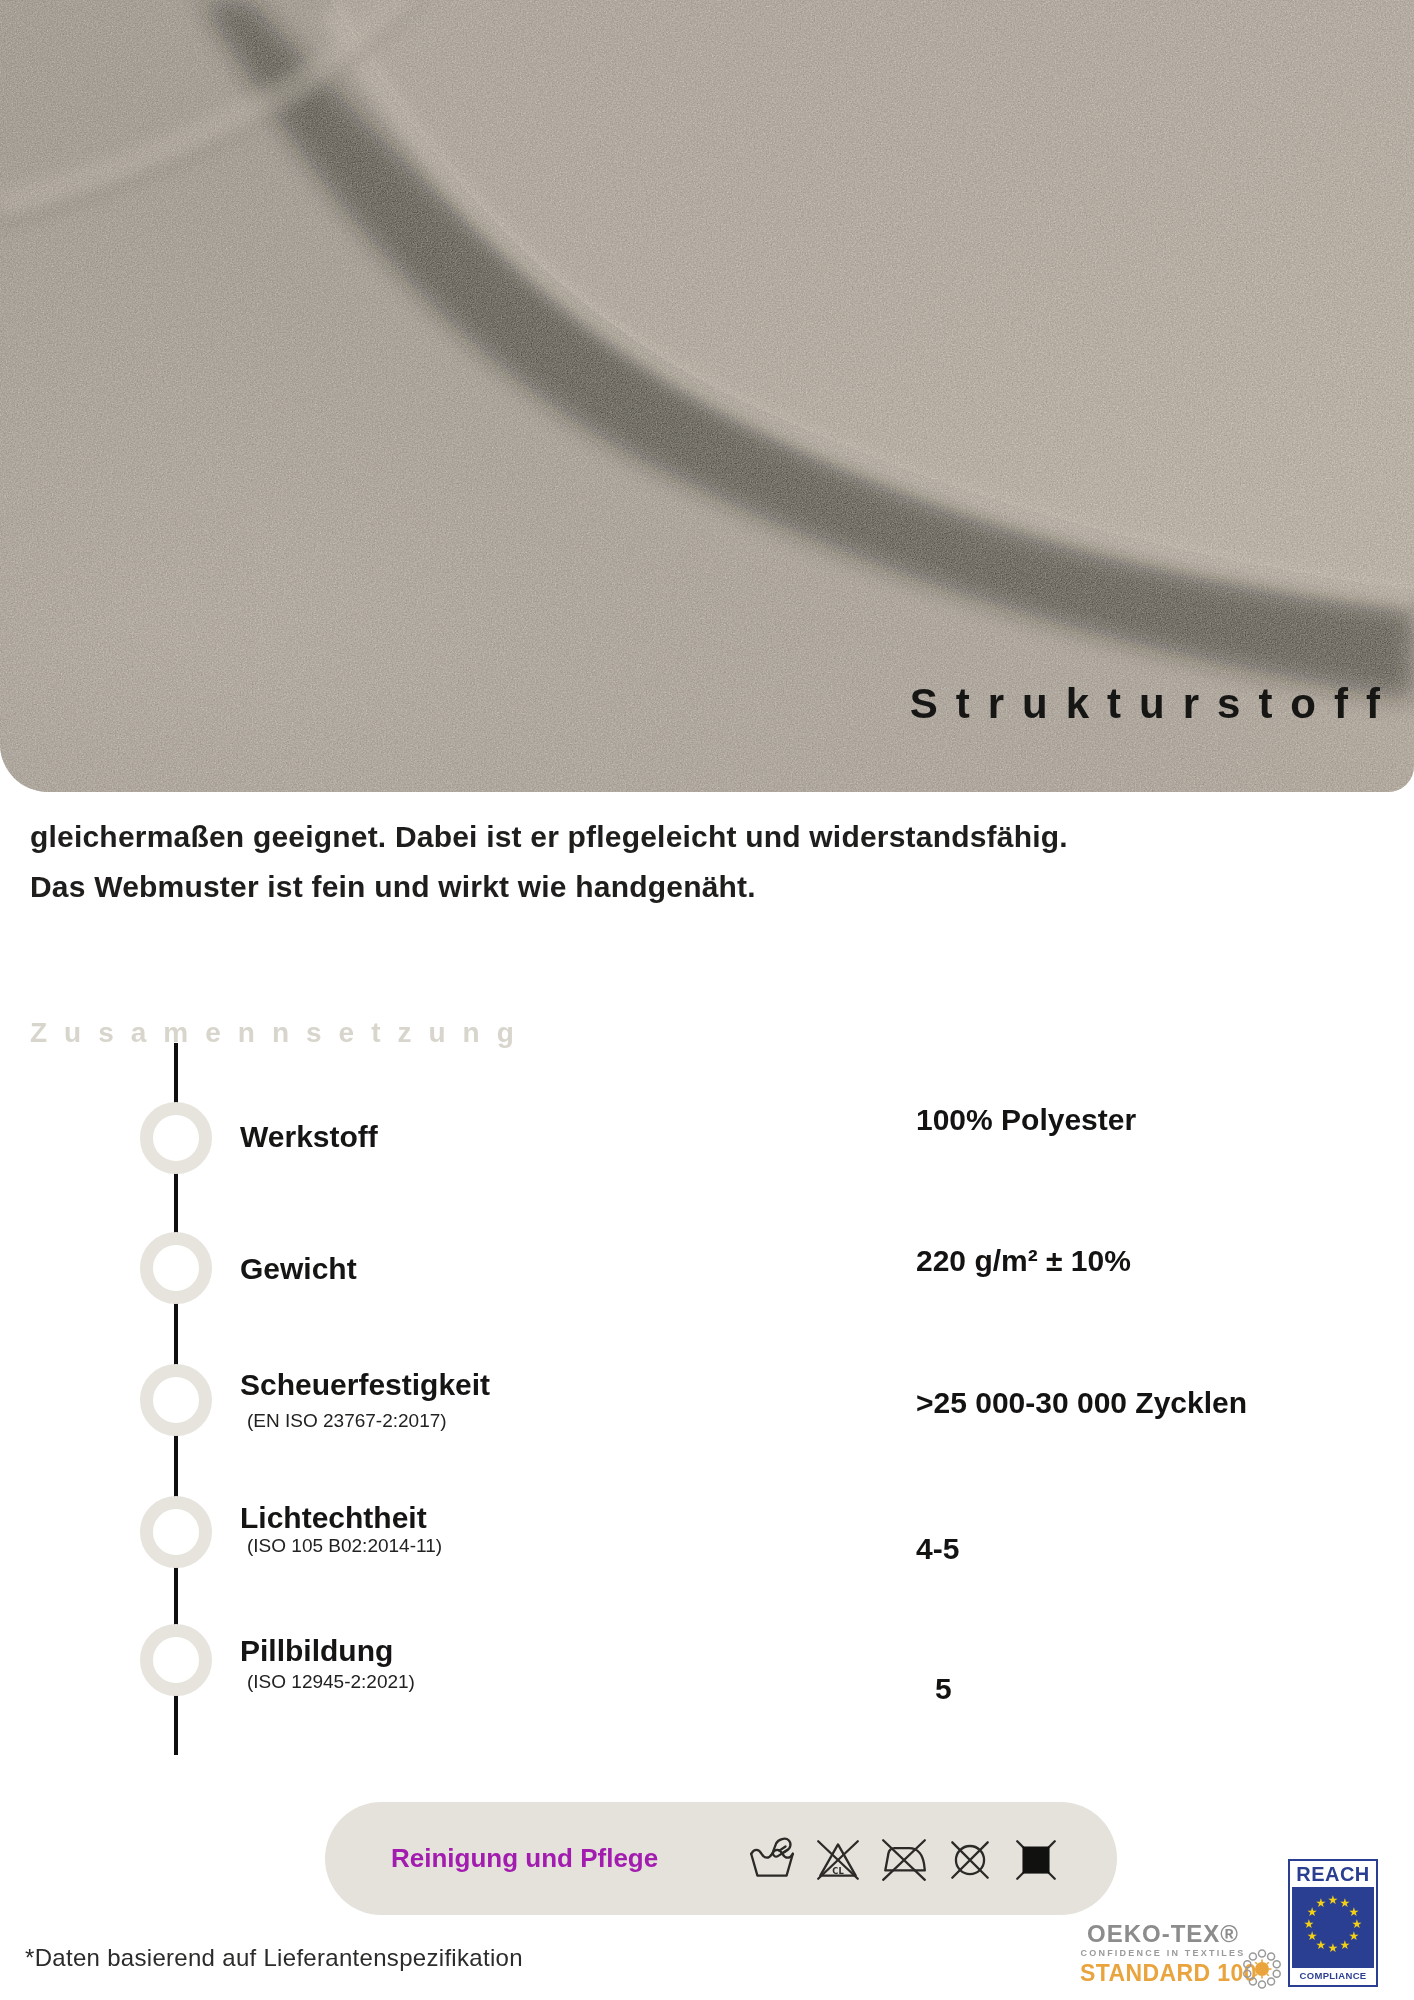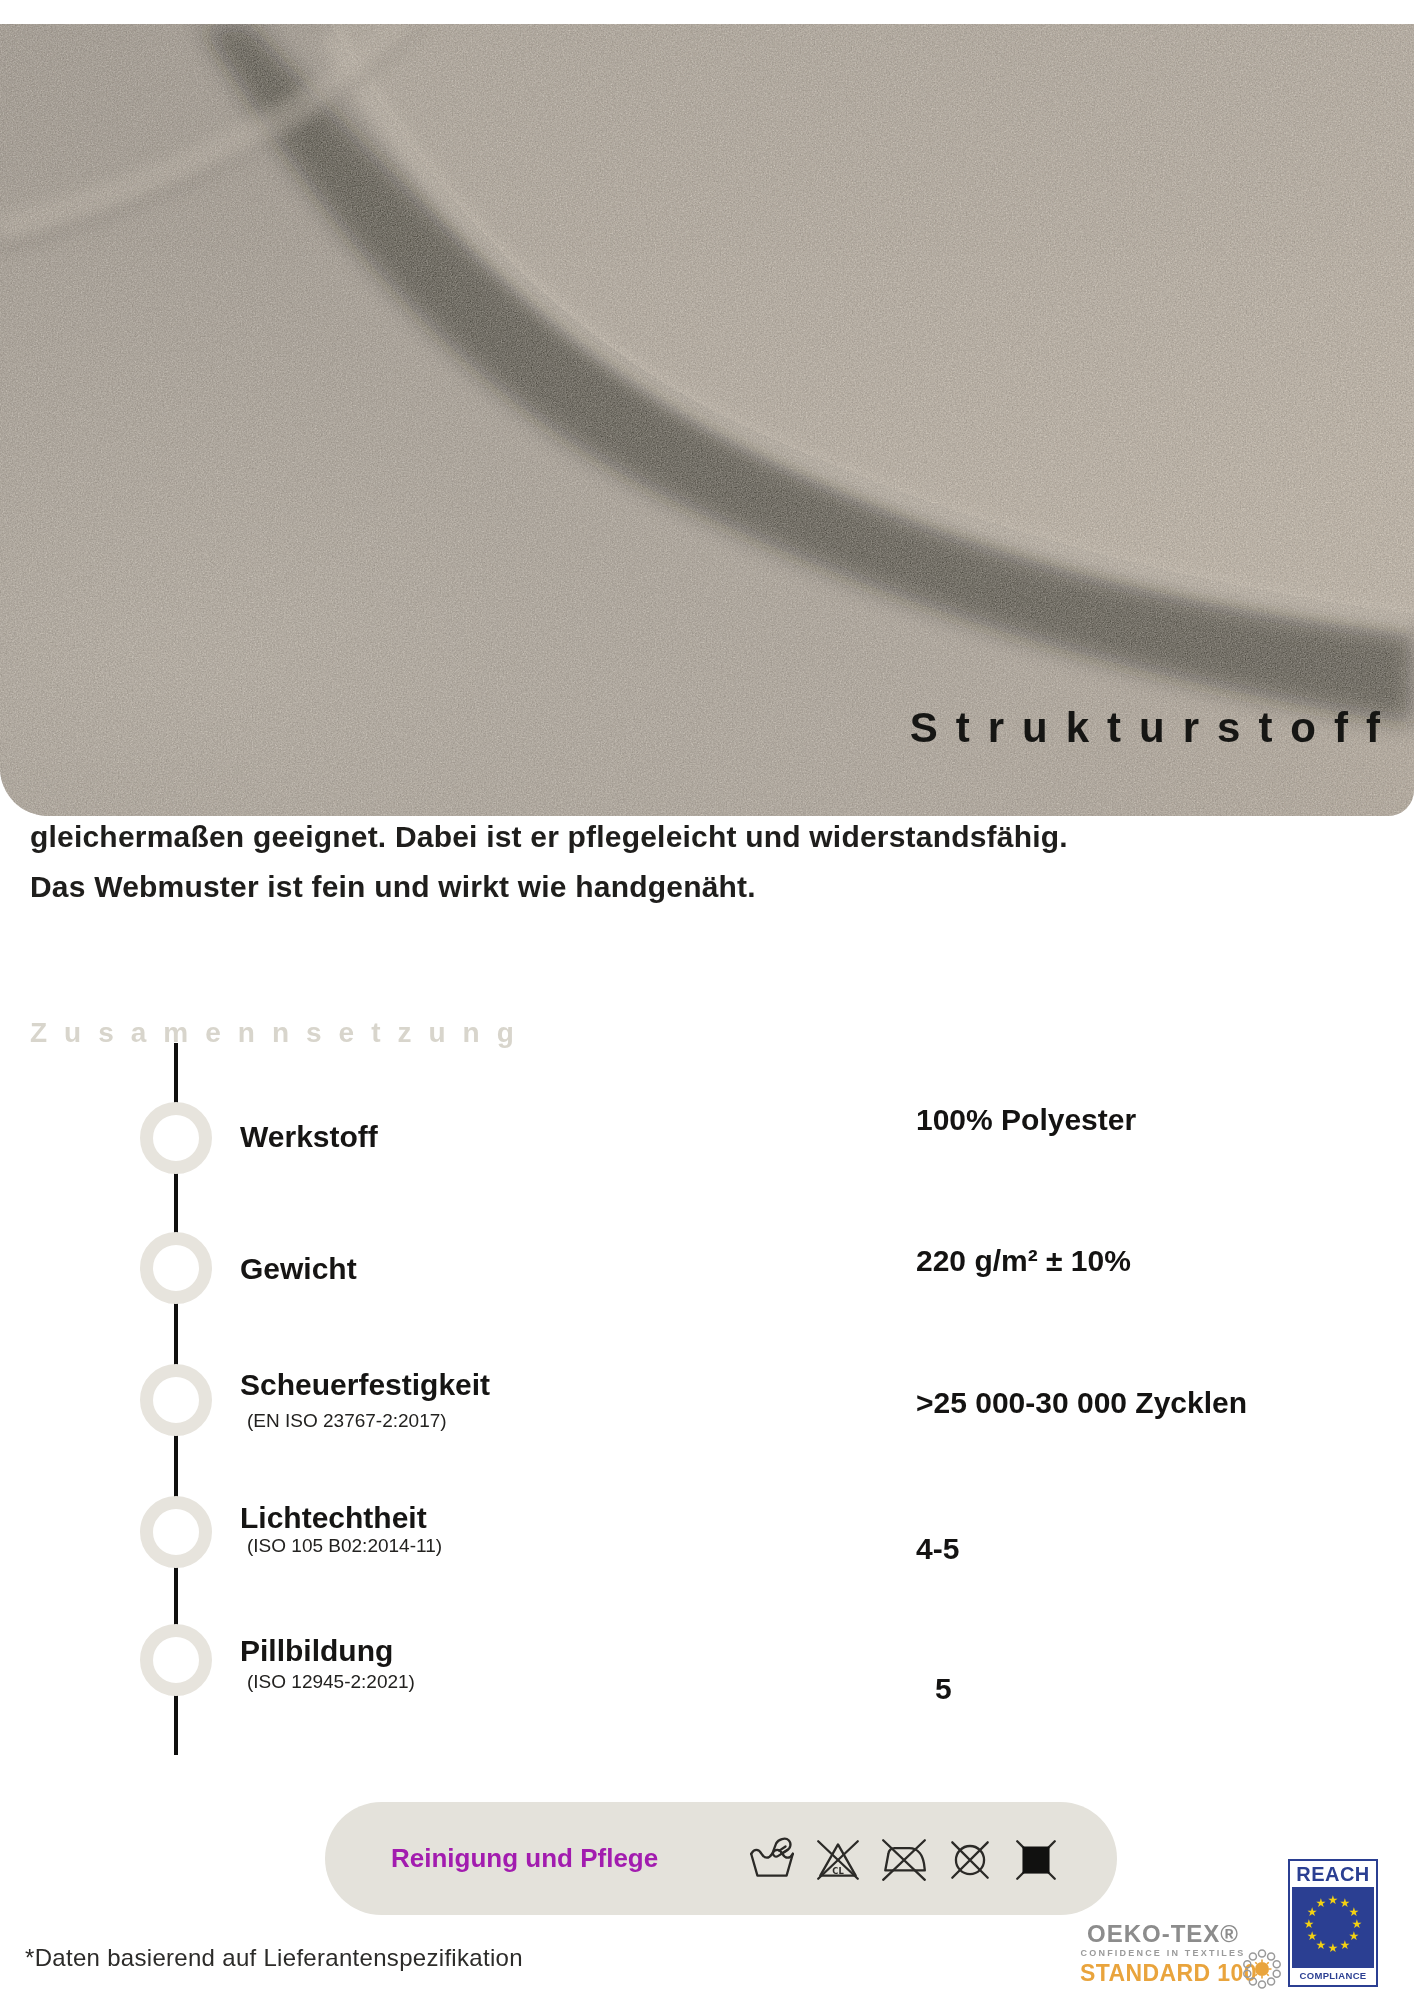--- a/index.html
+++ b/index.html
@@ -8,21 +8,20 @@
     font-family:"Liberation Sans",sans-serif;color:#1d1c1a;overflow:hidden;
   }
   
   .hero{
     position:absolute;left:0;top:0;width:1414px;height:792px;overflow:hidden;
     border-radius:0 0 26px 48px;
     background:
       radial-gradient(ellipse at 12% 80%, rgba(214,205,190,.38), transparent 55%),
       radial-gradient(ellipse at 55% 30%, rgba(120,112,102,.25), transparent 60%),
       linear-gradient(100deg,#948c82 0%,#9a9288 40%,#a59c91 68%,#ada294 100%);
-    margin-top: 24px;
   }
   .hero svg{position:absolute;left:0;top:0;}
   .hero-title{
     position:absolute;right:16px;top:680px;
     font-size:42px;font-weight:700;letter-spacing:18px;color:#161614;
     white-space:nowrap;
   }
   
   .intro{position:absolute;left:30px;top:812px;line-height:50px;
     font-size:30px;font-weight:700;color:#1f1e1c;letter-spacing:.2px;}

